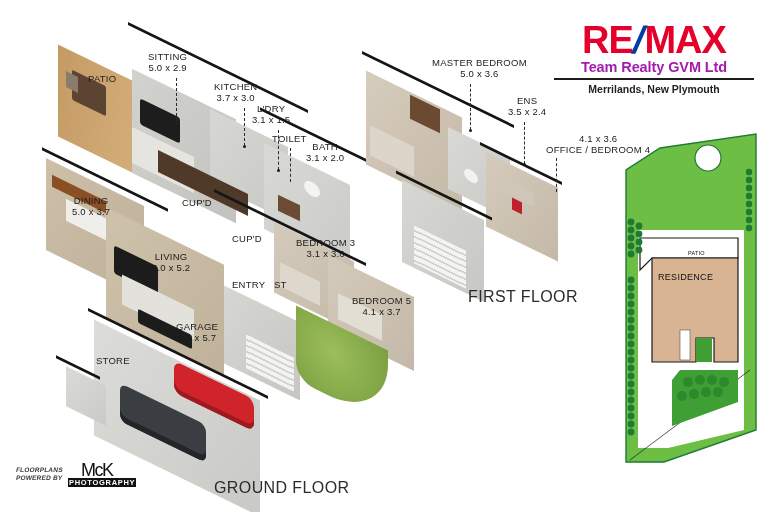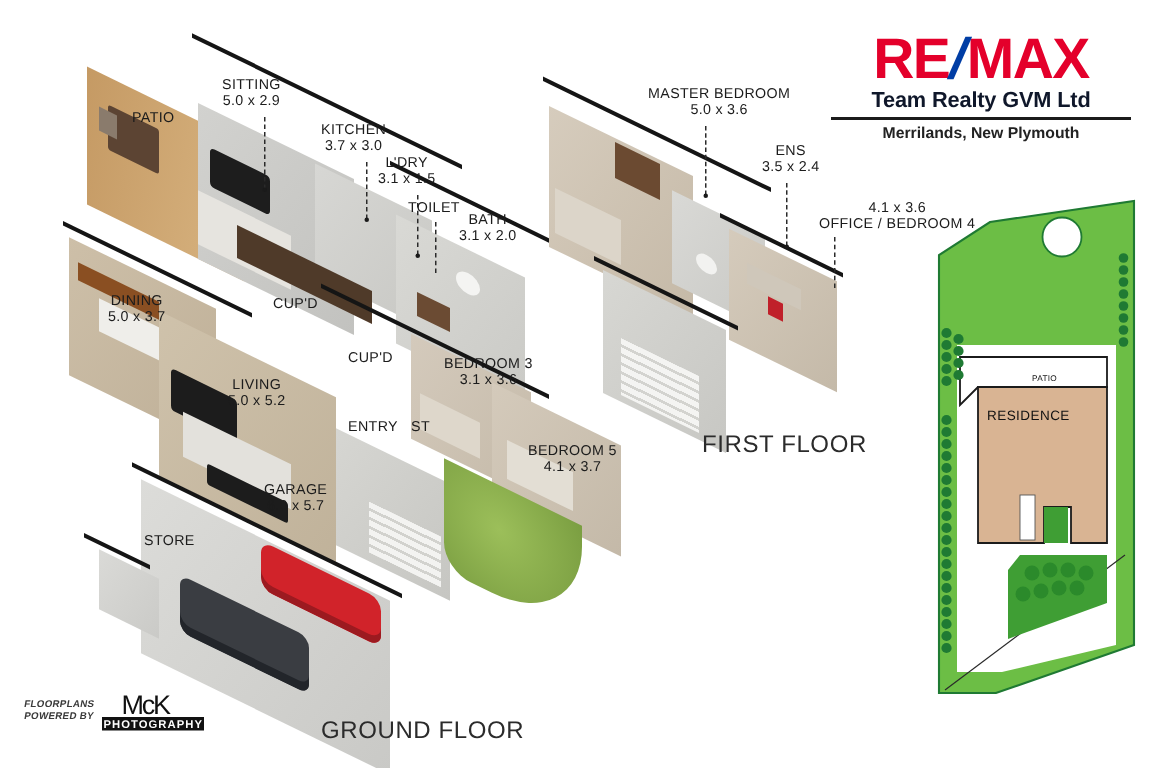--- a/index.html
+++ b/index.html
@@ -33,21 +33,21 @@
   
   #site{position:absolute;}
   .siteLabel{position:absolute;font-size:9px;letter-spacing:.3px;color:#111;}
   .siteLabel.small{font-size:5.5px;letter-spacing:.2px;}
 
   
   #brand{position:absolute;left:548px;top:22px;width:212px;text-align:center;}
   .remaxWord{font-size:38px;font-weight:bold;letter-spacing:-1px;line-height:.95;}
   .remaxWord .r{color:#e4002b;}
   .remaxWord .slash{color:#003da5;display:inline-block;transform:skewX(-14deg);margin:0 1px;}
-  .agency{font-size:14.5px;font-weight:bold;color:#0f172a;letter-spacing:-.1px;margin-top:1px;}
+  .agency{font-size:14.5px;font-weight:bold;color:#a21caf;letter-spacing:-.1px;margin-top:1px;}
   .hr{height:2px;background:#1b1b1b;margin:3px 6px 3px 6px;}
   .addr{font-size:20px;font-weight:bold;color:#111;letter-spacing:-.3px;}
   .suburb{font-size:10.5px;font-weight:bold;color:#222;margin-top:1px;}
 
   
   #mck{position:absolute;left:16px;top:466px;}
   .mckline{font-size:6.5px;font-weight:bold;color:#3a3a3a;letter-spacing:.2px;
            transform:skewX(-10deg);line-height:1.25;}
   .mckBox{position:absolute;left:52px;top:-3px;}
   .mckBig{font-size:18px;font-weight:normal;color:#111;letter-spacing:-1.5px;line-height:.82;margin-left:13px;}

